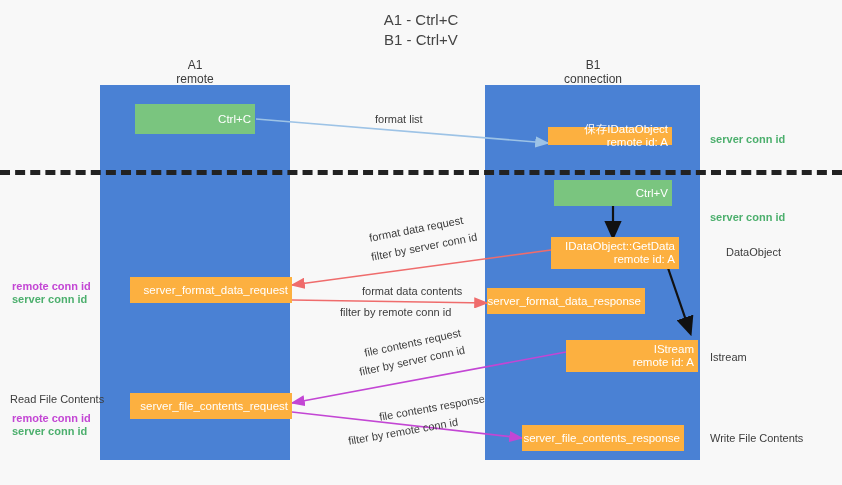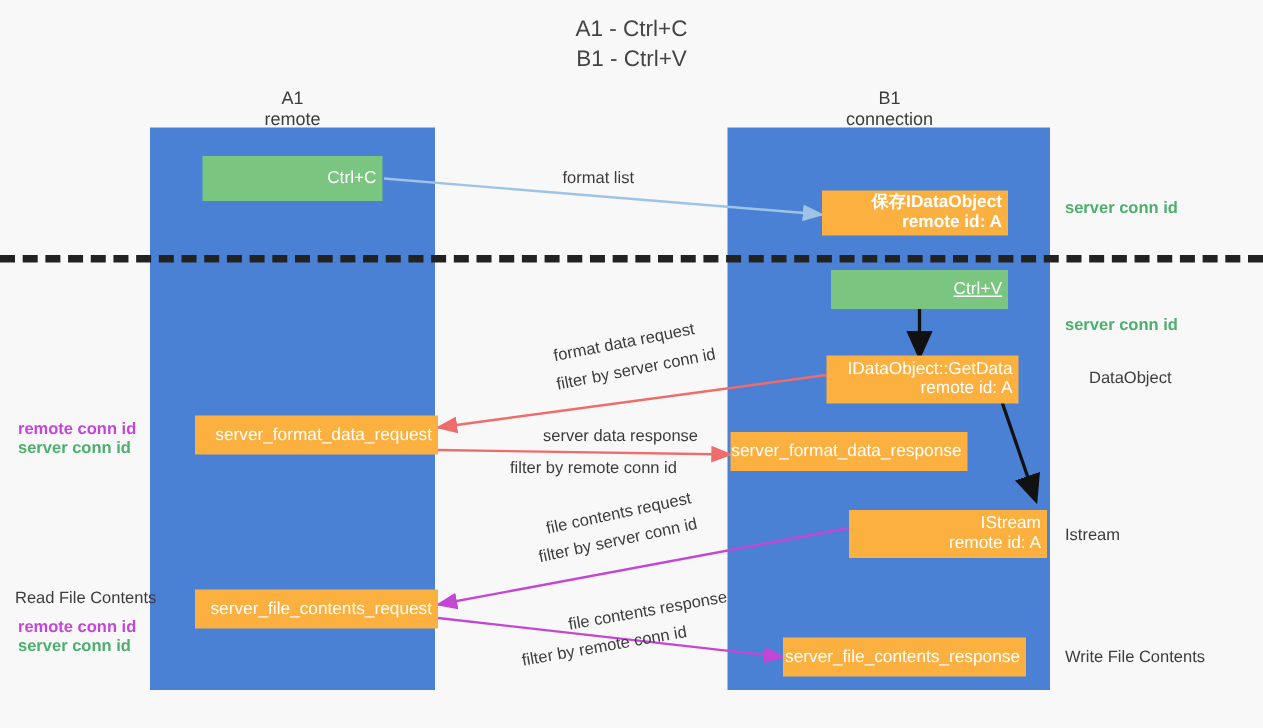--- a/index.html
+++ b/index.html
@@ -145,26 +145,26 @@
   </div>
 
   <div class="node orange" style="left:130px; top:393px; width:162px; height:26px;">
     <span>server_file_contents_request</span>
   </div>
 
   <div class="node orange" style="left:130px; top:277px; width:162px; height:26px;">
     <span>server_format_data_request</span>
   </div>
 
-  <div class="node orange" style="left:548px; top:127px; width:124px; height:30px;font-weight:bold;">
+  <div class="node orange" style="left:548px; top:127px; width:124px; height:18px;">
     <span>保存IDataObject</span>
     <span>remote id: A</span>
   </div>
 
-  <div class="node green" style="left:554px; top:180px; width:118px; height:26px;text-decoration:underline;">
+  <div class="node green" style="left:554px; top:180px; width:118px; height:26px;">
     <span>Ctrl+V</span>
   </div>
 
   <div class="node orange" style="left:551px; top:237px; width:128px; height:32px;">
     <span>IDataObject::GetData</span>
     <span>remote id: A</span>
   </div>
 
   <div class="node orange" style="left:487px; top:288px; width:158px; height:26px;">
     <span>server_format_data_response</span>
@@ -180,21 +180,21 @@
   </div>
 
   <div class="lbl" style="left:375px; top:112px;text-align:center;">format list</div>
 
   <div class="lbl rot-a" style="left:368px; top:231px;">format data request</div>
   <div class="lbl rot-a" style="left:370px; top:250px;">
     <span>filter by</span>
     <span class="green-t">server conn id</span>
   </div>
 
-  <div class="lbl" style="left:362px; top:284px;">server data response</div>
+  <div class="lbl" style="left:362px; top:284px;">format data contents</div>
   <div class="lbl" style="left:340px; top:305px;">
     <span>filter by</span>
     <span class="purple-t">remote conn id</span>
   </div>
 
   <div class="lbl rot-c" style="left:363px; top:346px;">file contents request</div>
   <div class="lbl rot-c" style="left:358px; top:365px;">
     <span>filter by</span>
     <span class="green-t">server conn id</span>
   </div>

